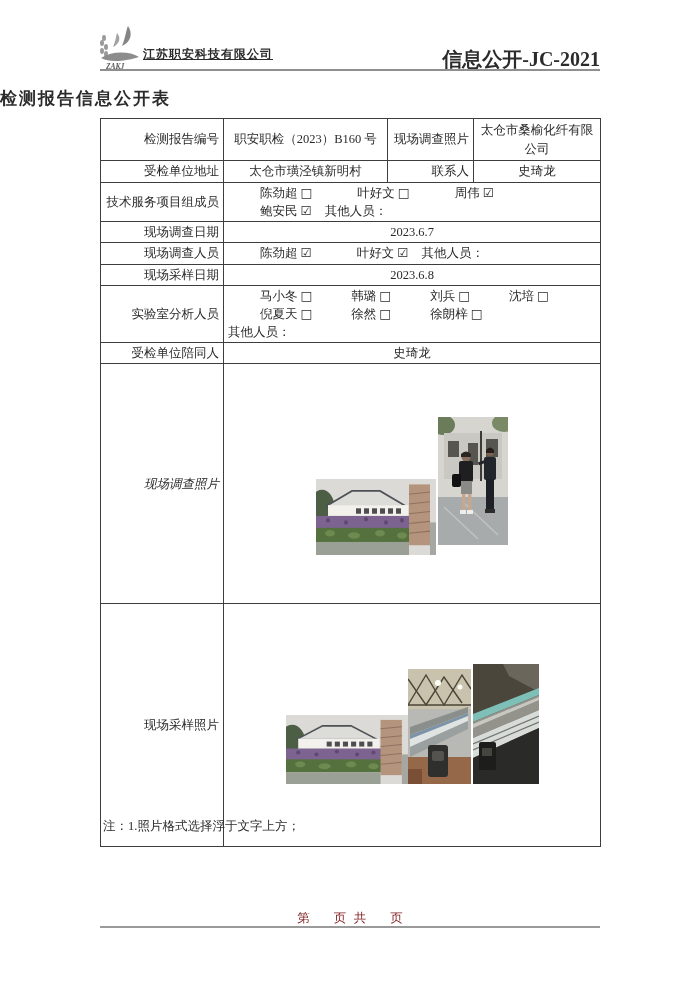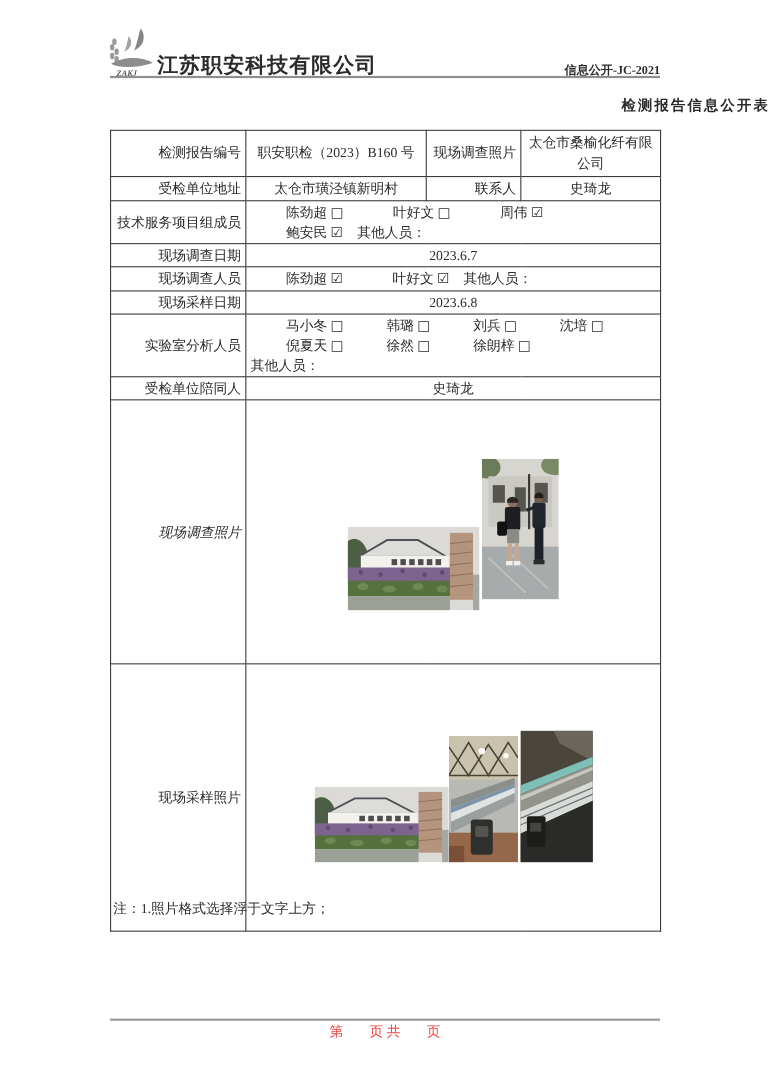--- a/index.html
+++ b/index.html
@@ -1,26 +1,26 @@
 <!DOCTYPE html>
 <html><head>
 <meta charset="utf-8">
 <style>
   * { margin:0; padding:0; box-sizing:border-box; }
   body { background:#e8e8e8; font-family:"Liberation Serif","DejaVu Serif",serif; }
   .page { position:relative; width:700px; height:993px; background:#ffffff; margin:0 auto; overflow:hidden; color:#2b2b2b; }
 
   
   .logo { position:absolute; left:97px; top:25px; width:48px; height:46px; }
-  .company-name { position:absolute; left:143px; top:46px; font-size:19px; font-weight:bold; letter-spacing:1px; }
-  .doc-code { position:absolute; right:100px; top:56px; font-size:11px; font-weight:bold; }
+  .company-name { position:absolute; left:143px; top:46px; font-size:12px; font-weight:bold; letter-spacing:1px;text-decoration:underline; }
+  .doc-code { position:absolute; right:100px; top:46px; font-size:20px; font-weight:bold; }
   .header-rule { position:absolute; left:100px; top:69px; width:500px; border-top:2px solid #8f8f8f; }
 
   
-  .title { position:absolute; left:0; top:87px; width:100%; text-align:right; font-size:13px; font-weight:bold; letter-spacing:2px; }
+  .title { position:absolute; left:0; top:87px; width:100%; text-align:left; font-size:17px; font-weight:bold; letter-spacing:2px; }
 
   
   table.form { position:absolute; left:100px; top:118px; width:500px; border-collapse:collapse; table-layout:fixed; }
   table.form td { border:1px solid #3d3d3d; font-size:12.5px; vertical-align:middle; padding:1px 4px; line-height:1.45; }
   td.lbl { text-align:right; }
   td.val-c { text-align:center; }
   td.val-l { text-align:left; padding-left:7px; }
   tr.r1 { height:42px; } tr.r2 { height:22px; } tr.r3 { height:21px; }
   tr.r4 { height:20px; } tr.r5 { height:19px; } tr.r6 { height:19px;margin-left:28px; }
   tr.r7 { height:19px; } tr.r8 { height:32px; } tr.r9 { height:20px; }
@@ -31,21 +31,21 @@
   .m-name { }
   .m-box { font-family:"DejaVu Sans",sans-serif; font-size:12.5px; margin-left:3px; }
 
   .photo-cell { position:relative; padding:0 !important; }
   .photo { position:absolute; overflow:hidden; }
   .photo svg { display:block; width:100%; height:100%; }
 
   
   .note { position:absolute; left:103px; top:818px; font-size:12.5px; }
   .footer-rule { position:absolute; left:100px; top:926px; width:500px; border-top:2px solid #9a9a9a; }
-  .footer-text { position:absolute; left:0; top:930px; width:100%; text-align:center; font-size:12.5px; color:#ef4444; }
+  .footer-text { position:absolute; left:0; top:910px; width:100%; text-align:center; font-size:12.5px; color:#7f1d1d;font-family:Liberation Mono, monospace; }
   .footer-text .gap { margin-left:24px; }
 </style>
 </head>
 <body>
 
 <div class="page">
 
   <div class="logo">
     <svg viewBox="0 0 48 46">
       <g fill="#9a9a9a">

